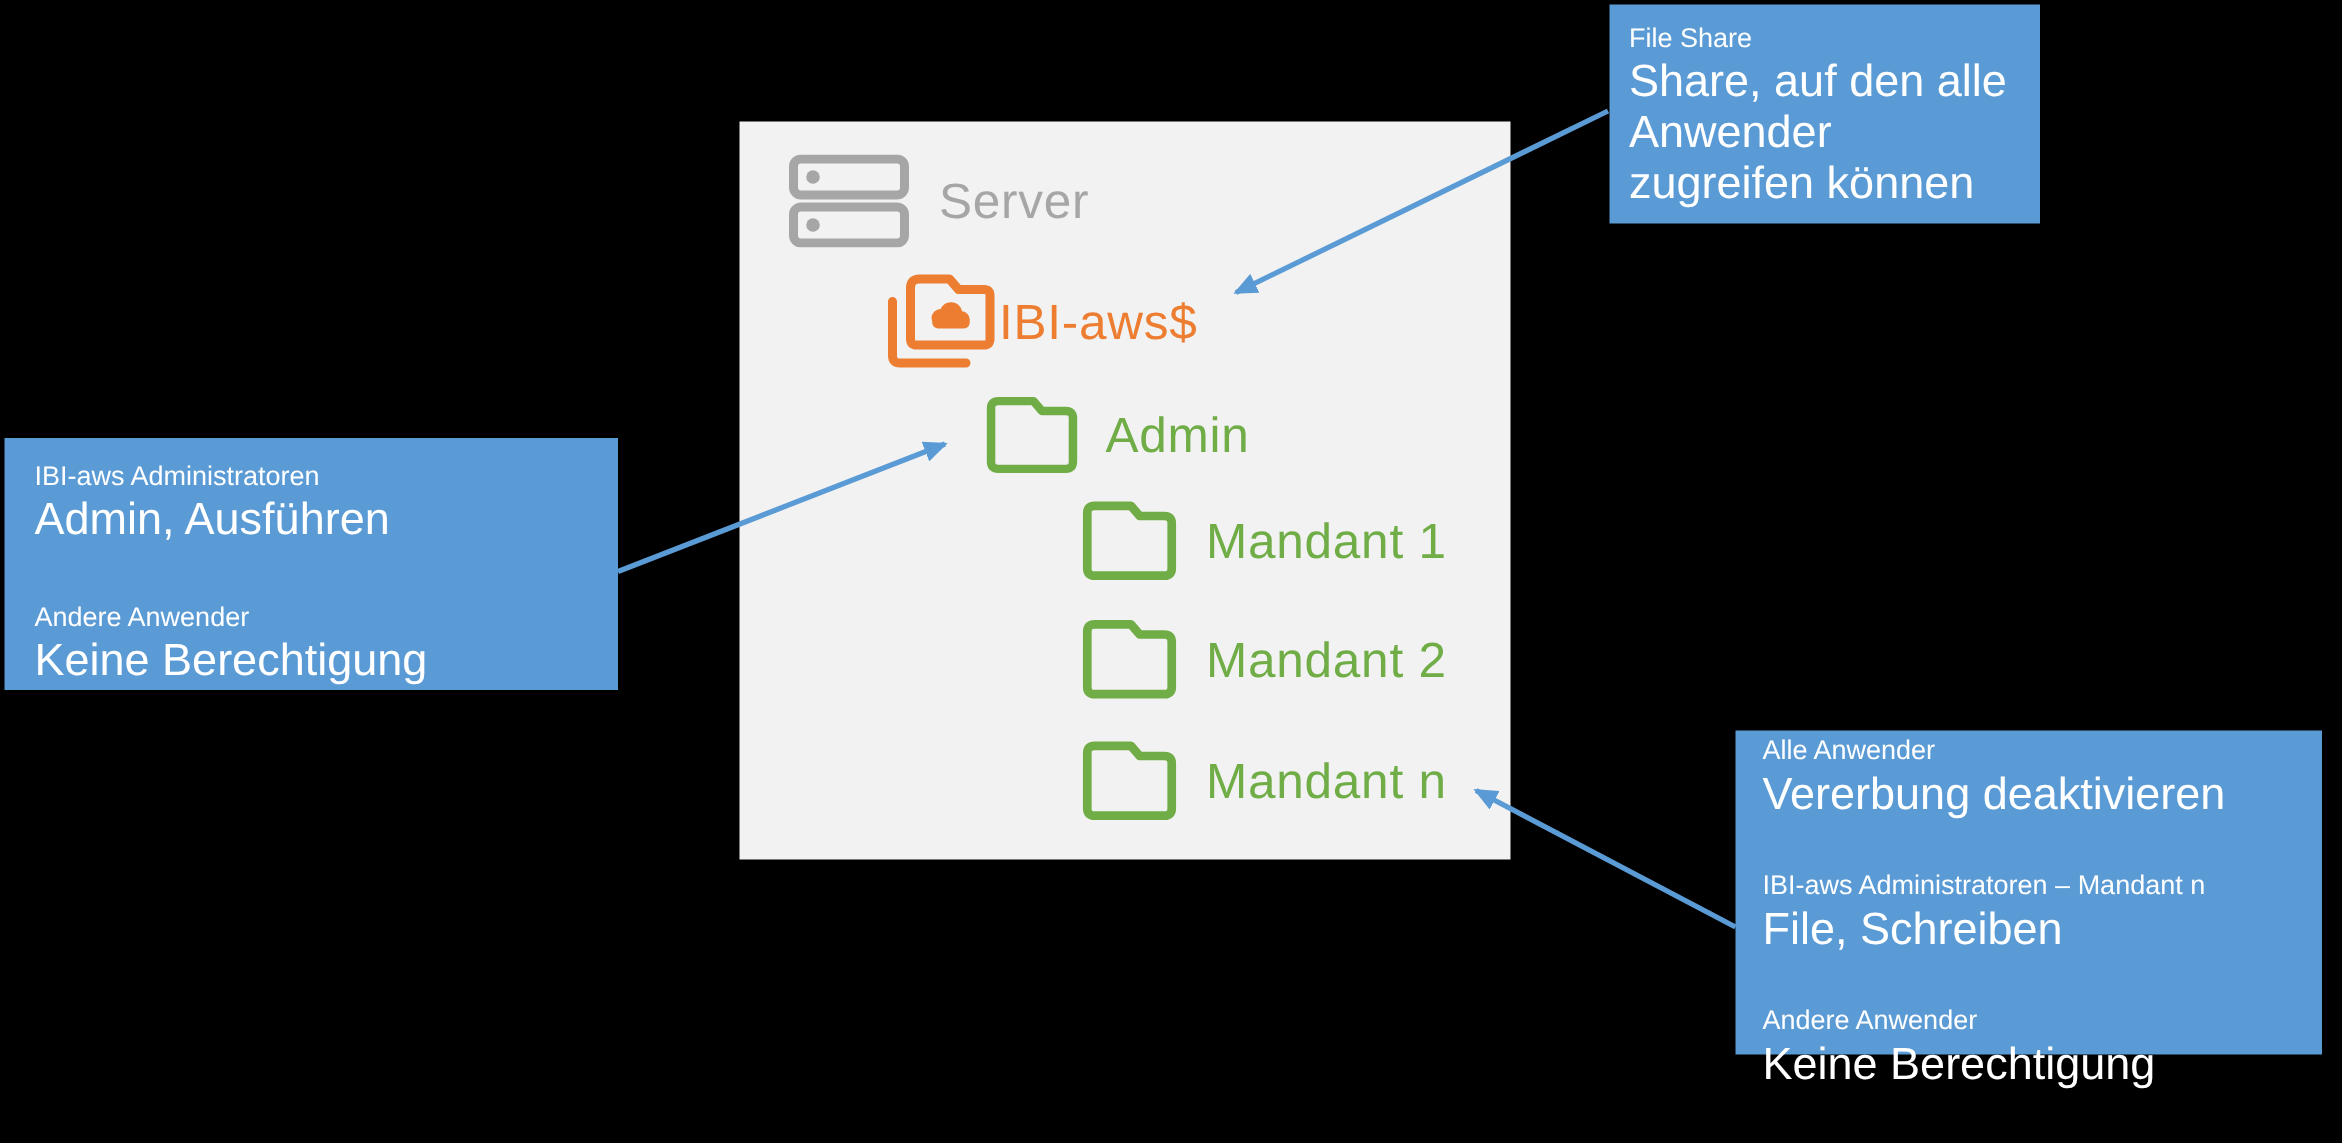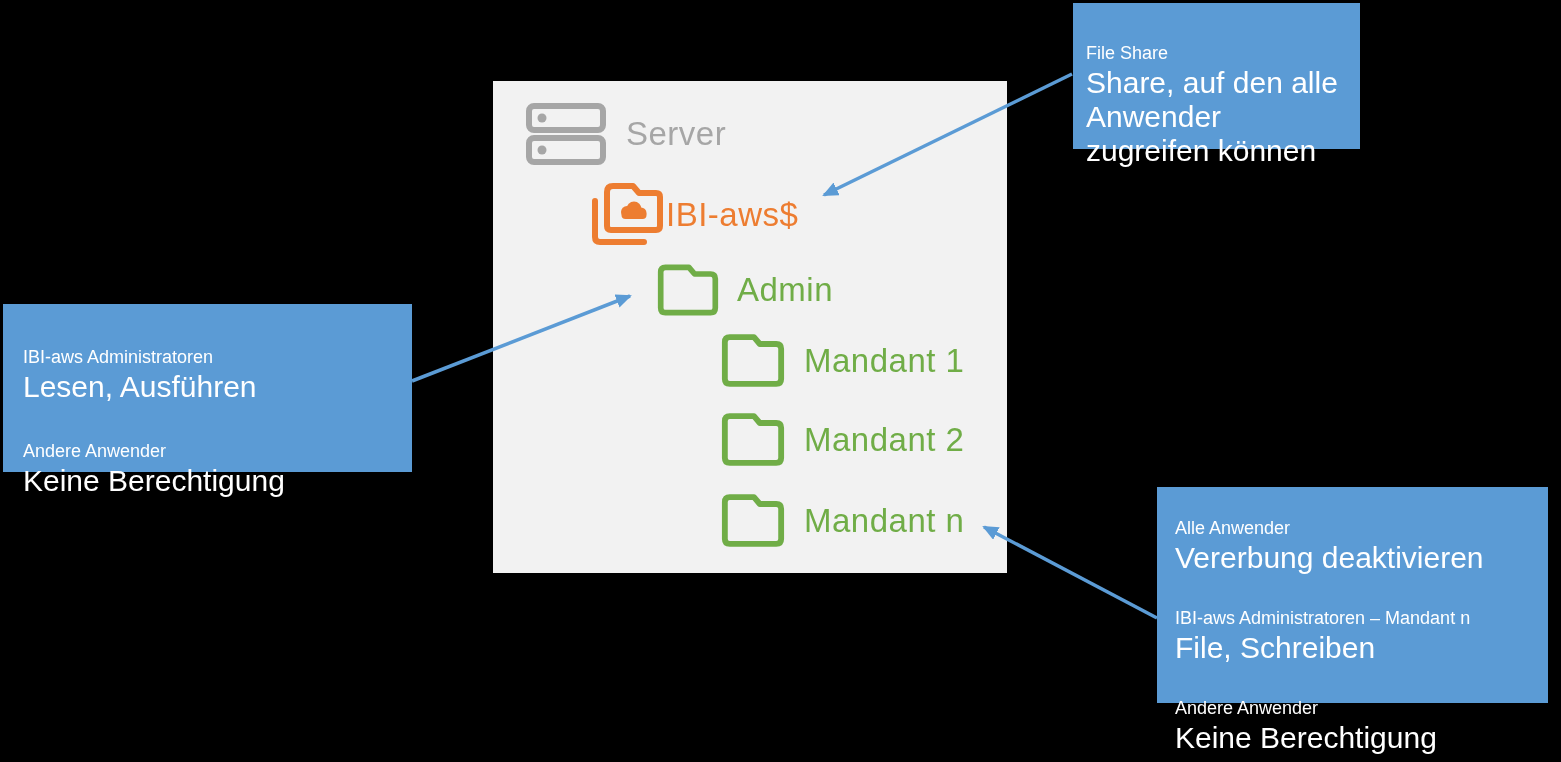--- a/index.html
+++ b/index.html
@@ -42,30 +42,30 @@
   .row-m2      { left: 227px; top: 330px; gap: 18px; }
   .row-mn      { left: 227px; top: 411px; gap: 18px; }
   .green .label { color: #70AD47; }
 
   
   .callout {
     position: absolute;
     background: #5B9BD5;
     color: #FFFFFF;
   }
-  .co-label { font-size: 18px; line-height: 26px; margin-top: 28px; }
+  .co-label { font-size: 18px; line-height: 26px; }
   .co-value { font-size: 30px; line-height: 34px; }
 
   .callout-file-share {
     left: 1073px; top: 3px;
     width: 287px; height: 146px;
     padding: 9px 13px;
   }
   .callout-admin {
-    left: 3px; top: 304px;
+    left: 3px; top: 292px;
     width: 409px; height: 168px;
     padding: 12px 20px;
   }
   .callout-admin .co-group + .co-group { margin-top: 34px; }
   .callout-mandant {
     left: 1157px; top: 487px;
     width: 391px; height: 216px;
     padding: 0 18px;
   }
   .callout-mandant .co-group + .co-group { margin-top: 30px; }
@@ -146,21 +146,21 @@
   <div class="callout callout-file-share">
     <div class="co-group">
       <div class="co-label">File Share</div>
       <div class="co-value">Share, auf den alle Anwender zugreifen können</div>
     </div>
   </div>
 
   <div class="callout callout-admin">
     <div class="co-group">
       <div class="co-label">IBI-aws Administratoren</div>
-      <div class="co-value">Lesen, Ausführen</div>
+      <div class="co-value">Admin, Ausführen</div>
     </div>
     <div class="co-group">
       <div class="co-label">Andere Anwender</div>
       <div class="co-value">Keine Berechtigung</div>
     </div>
   </div>
 
   <div class="callout callout-mandant">
     <div class="co-group">
       <div class="co-label">Alle Anwender</div>

